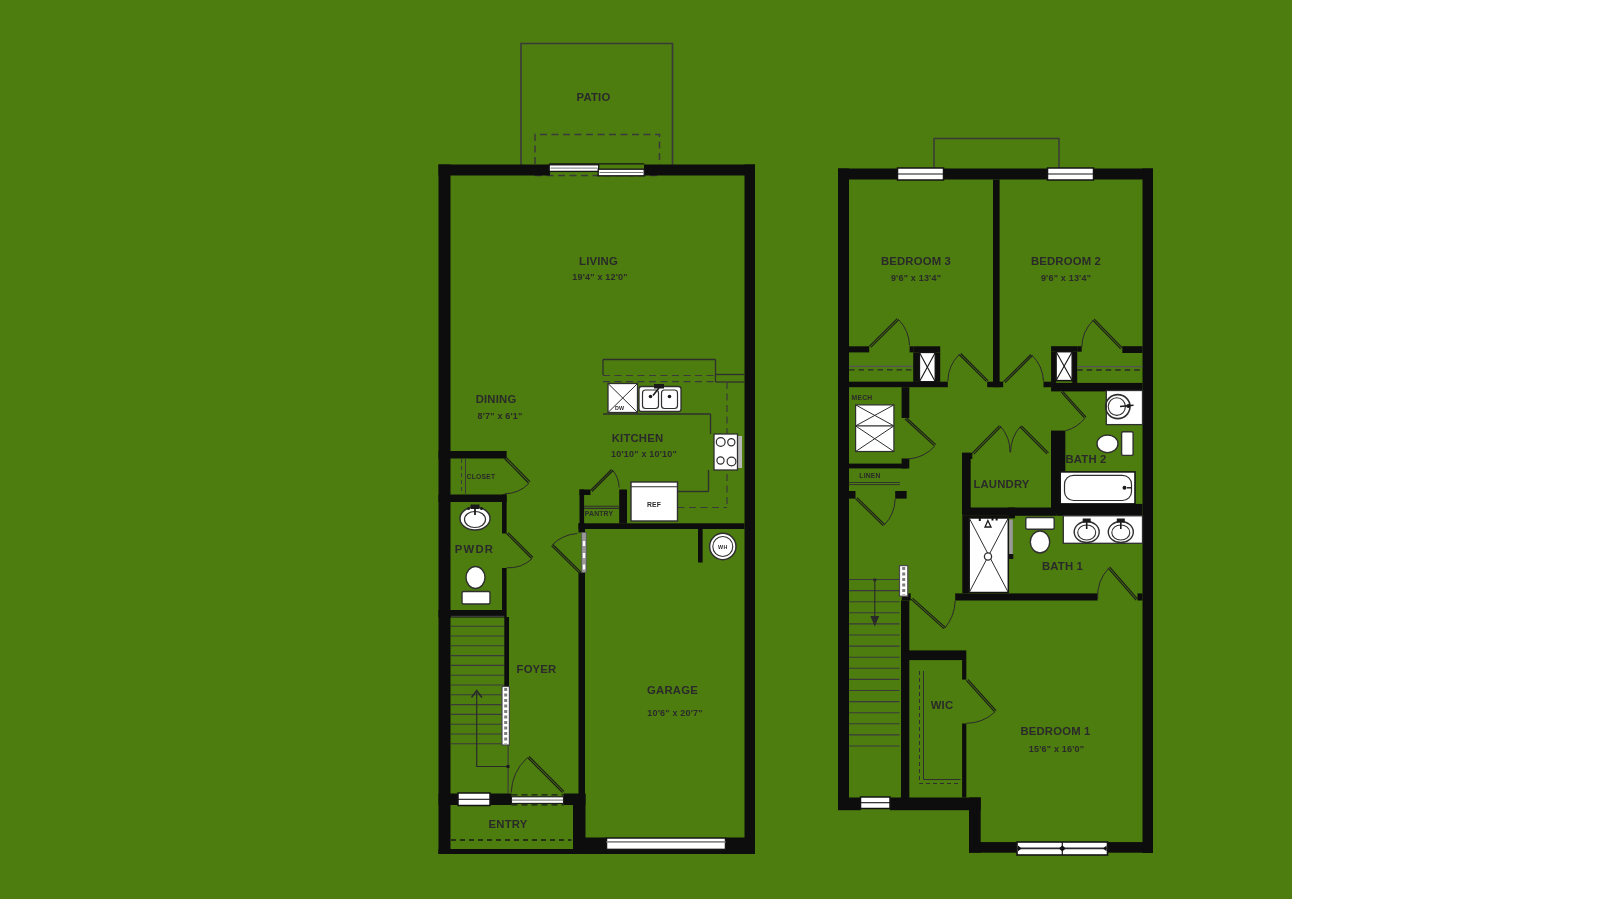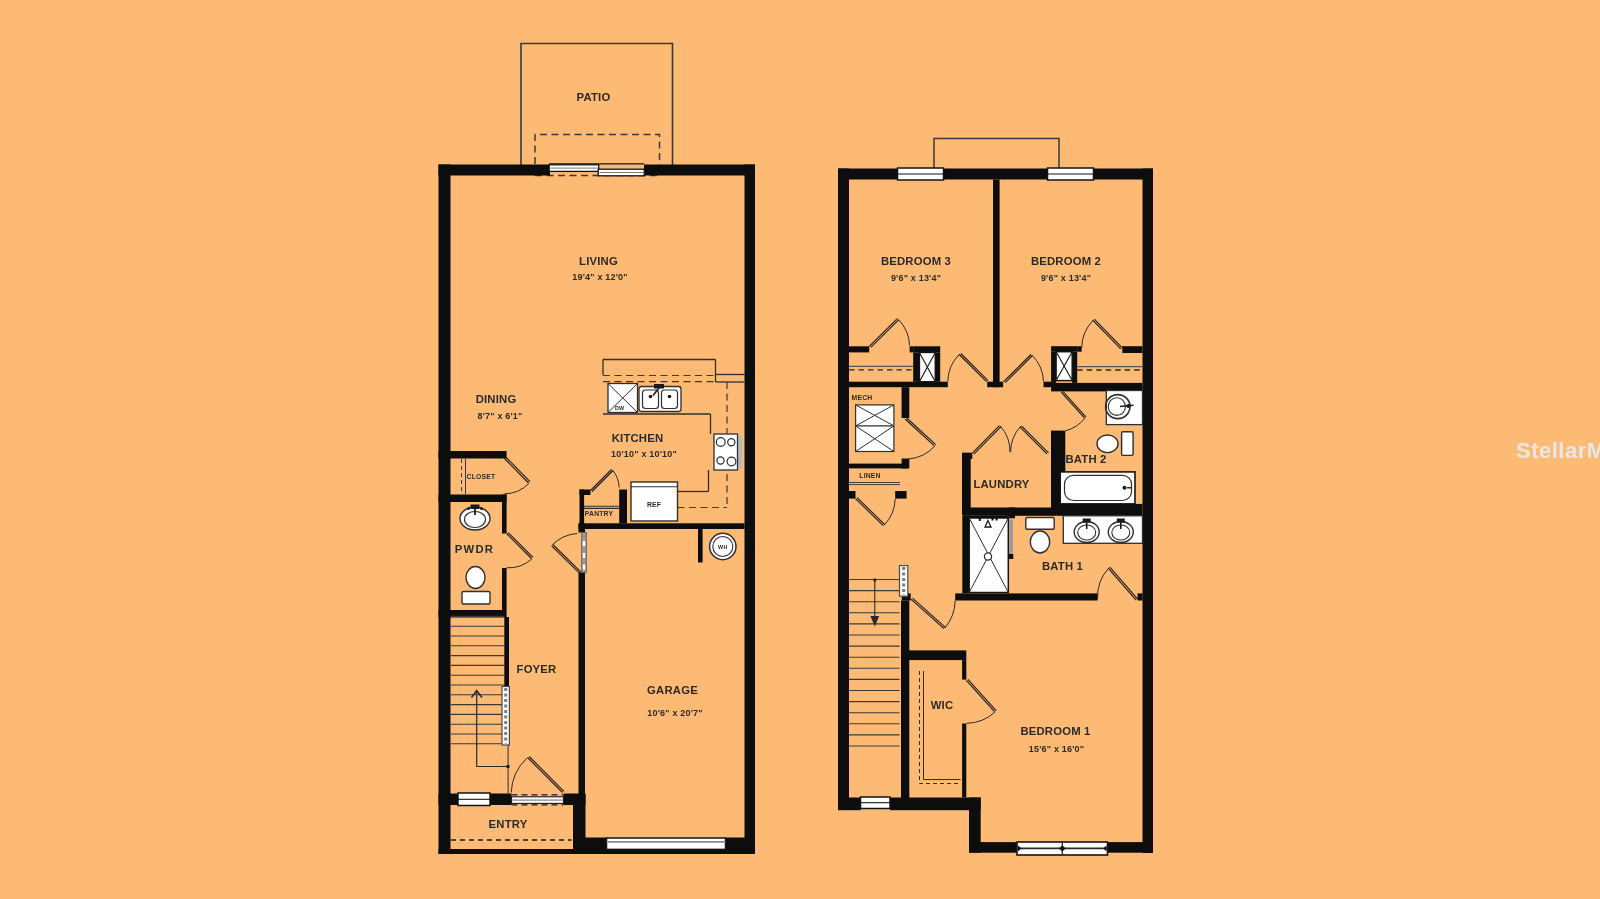--- a/index.html
+++ b/index.html
@@ -1,16 +1,16 @@
 <!DOCTYPE html>
 <html><head>
 <meta charset="utf-8">
 <style>
   html,body{margin:0;padding:0;background:#ffffff;}
-  .page{position:relative;width:1600px;height:899px;background:#fdba74;overflow:hidden;}
+  .page{position:relative;width:1292px;height:899px;background:#4d7c0f;overflow:hidden;}
   svg{position:absolute;top:0;left:0;}
   text{font-family:"Liberation Sans",sans-serif;fill:#2a2a2a;}
   .room{font-size:11.3px;font-weight:bold;letter-spacing:0.2px;}
   .dim{font-size:9px;font-weight:bold;letter-spacing:0.2px;}
   .tiny{font-size:6.8px;font-weight:bold;letter-spacing:0.2px;}
   .micro{font-size:5.4px;font-weight:bold;letter-spacing:0.2px;}
 </style>
 </head>
 <body>
 <div class="page">

